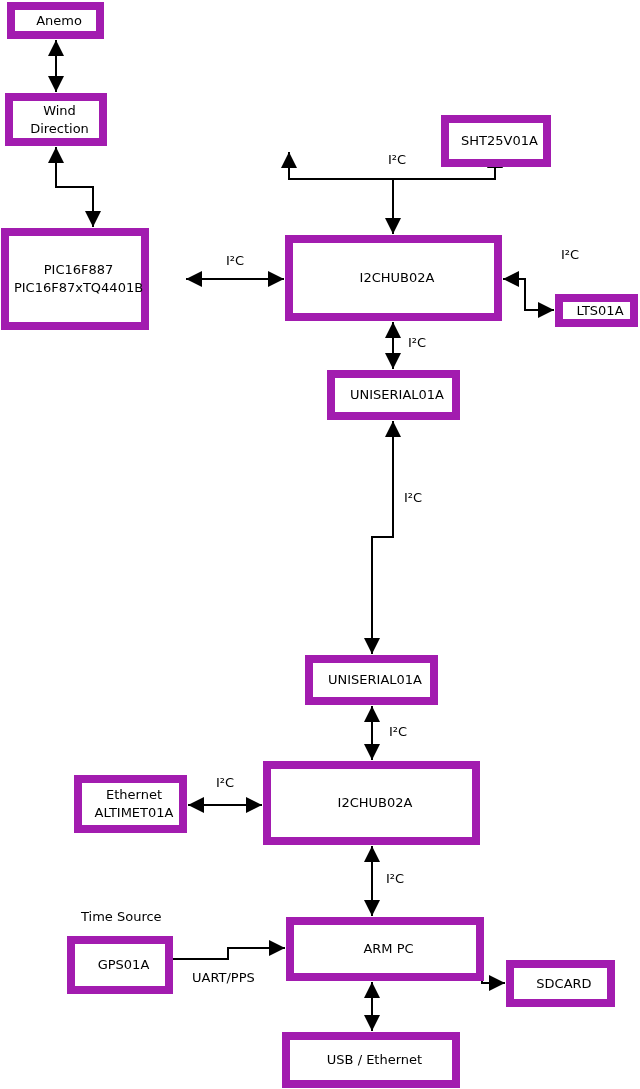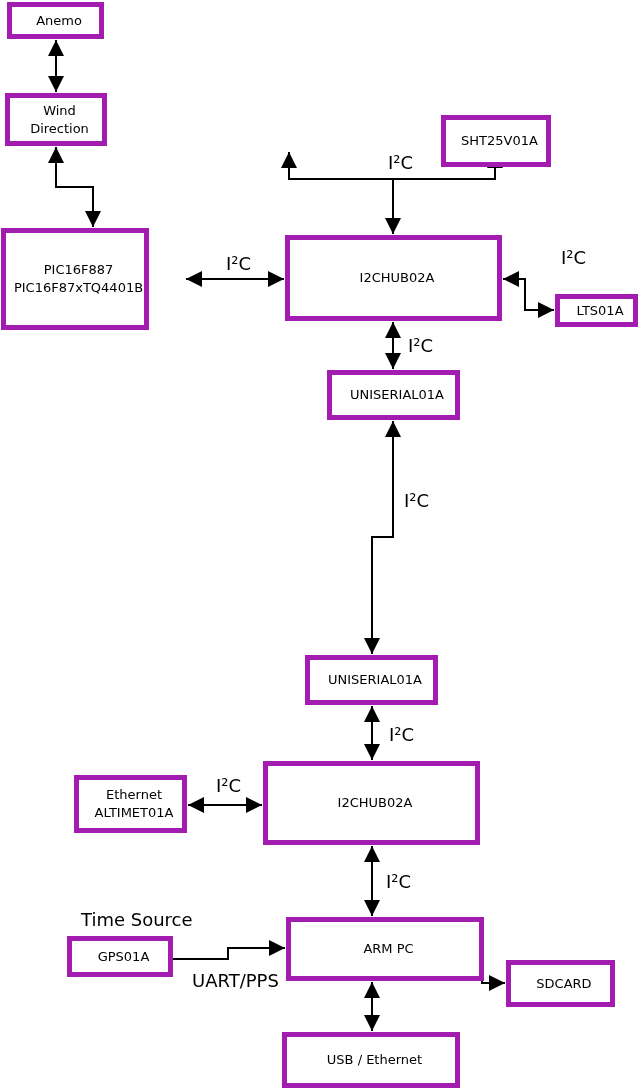--- a/index.html
+++ b/index.html
@@ -26,54 +26,54 @@
   .edge {
     fill: none;
     stroke: #000000;
     stroke-width: 2;
     stroke-linejoin: miter;
   }
   .node {
     position: absolute;
     box-sizing: border-box;
     background: #ffffff;
-    border: 5px solid #a21caf;
+    border: 8px solid #a21caf;
     display: flex;
     align-items: center;
     justify-content: center;
     padding-left: 7px;
   }
   .node-label {
     font-size: 13px;
     line-height: 1.35;
     text-align: center;
     white-space: pre-line;
     color: #000000;
   }
   .edge-label {
     position: absolute;
-    font-size: 18px;
+    font-size: 13px;
     line-height: 1.2;
     color: #000000;
     white-space: nowrap;
   }
   
   .n-anemo   { left: 7px;   top: 2px;    width: 97px;  height: 37px; }
   .n-wind    { left: 5px;   top: 93px;   width: 102px; height: 53px; }
   .n-pic     { left: 1px;   top: 228px;  width: 148px; height: 102px; }
   .n-isl     { left: 233px; top: 115px;  width: 110px; height: 36px; }
   .n-sht     { left: 441px; top: 115px;  width: 110px; height: 52px; }
   .n-hub1    { left: 285px; top: 235px;  width: 217px; height: 86px; }
   .n-lts     { left: 555px; top: 294px;  width: 83px;  height: 33px; }
   .n-uni1    { left: 327px; top: 370px;  width: 133px; height: 50px; }
   .n-uni2    { left: 305px; top: 655px;  width: 133px; height: 50px; }
   .n-hub2    { left: 263px; top: 761px;  width: 217px; height: 84px; }
   .n-baro    { left: 74px;  top: 775px;  width: 113px; height: 58px; }
   .n-arm     { left: 286px; top: 917px;  width: 198px; height: 64px; }
-  .n-gps     { left: 67px;  top: 936px;  width: 106px; height: 41px; }
+  .n-gps     { left: 67px;  top: 936px;  width: 106px; height: 58px; }
   .n-sdcard  { left: 506px; top: 960px;  width: 109px; height: 47px; }
   .n-usb     { left: 282px; top: 1032px; width: 178px; height: 56px; }
   
   .l-i2c-sensors   { left: 388px; top: 152px; }
   .l-i2c-pic       { left: 226px; top: 253px; }
   .l-i2c-lts       { left: 561px; top: 247px; }
   .l-i2c-hub1-uni1 { left: 408px; top: 335px; }
   .l-i2c-long      { left: 404px; top: 490px; }
   .l-i2c-uni2-hub2 { left: 389px; top: 724px; }
   .l-i2c-baro      { left: 216px; top: 775px; }

